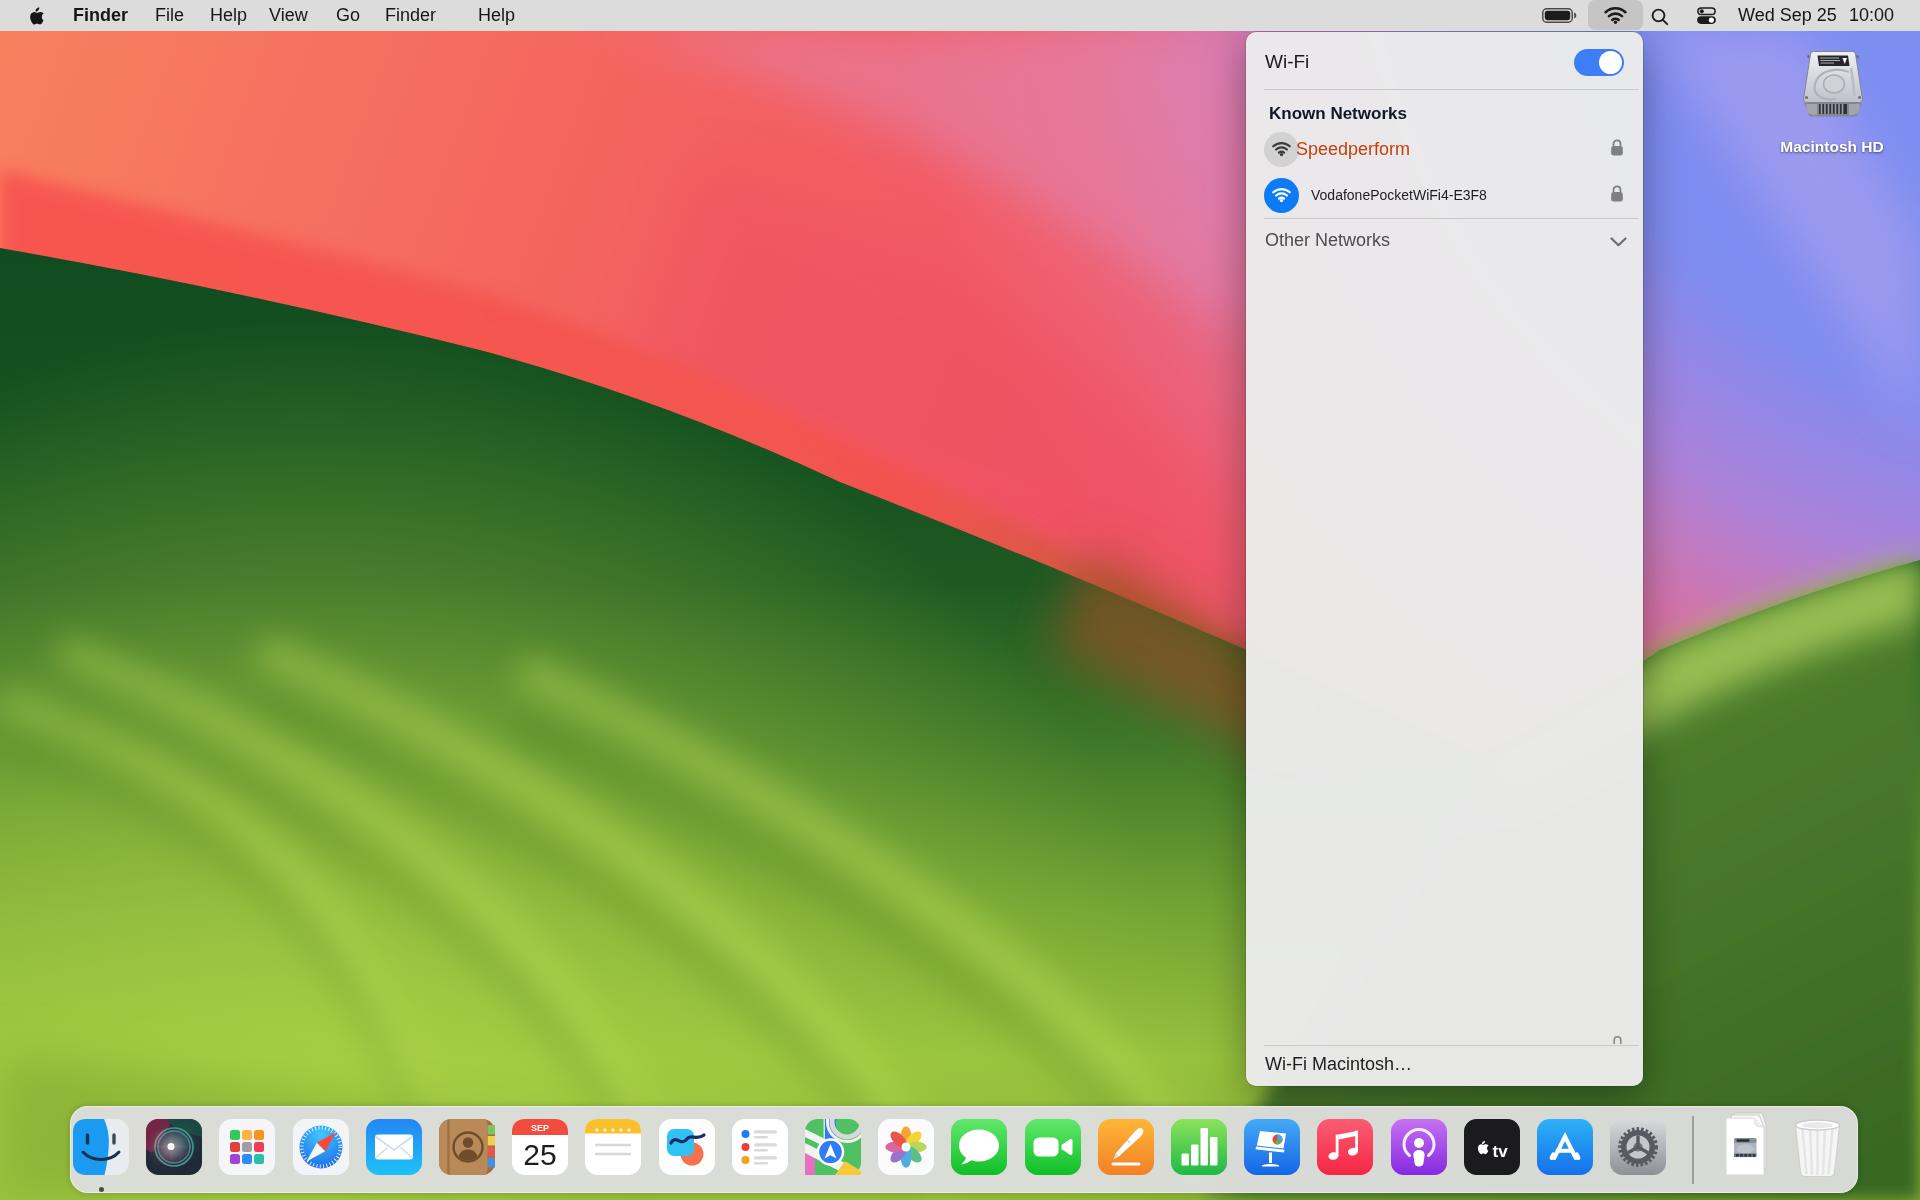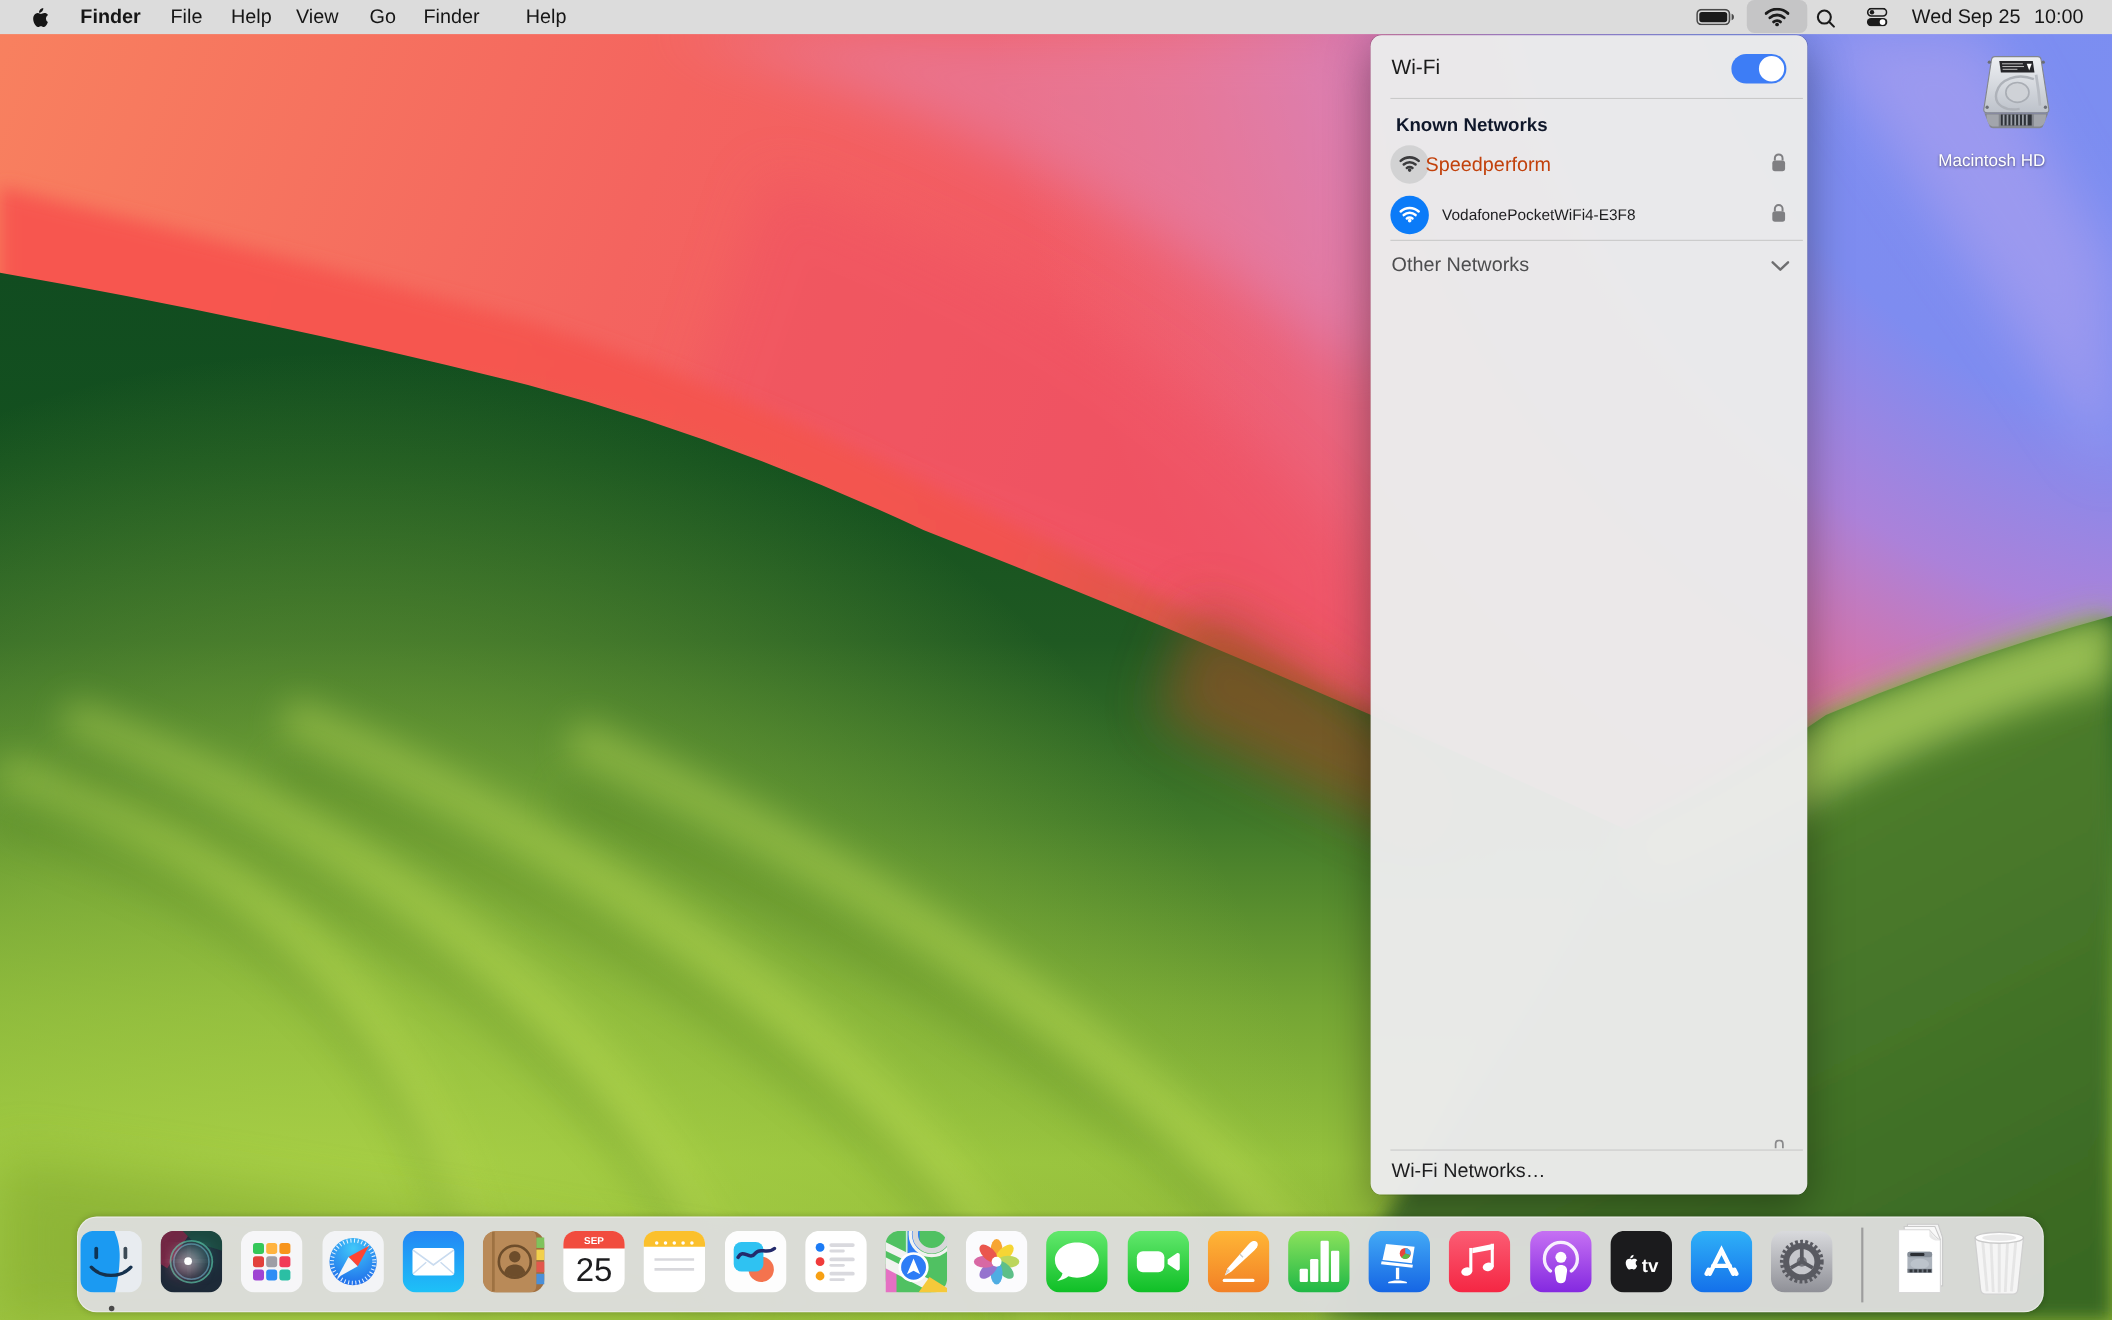--- a/index.html
+++ b/index.html
@@ -194,21 +194,21 @@
     <div class="sep" style="top:186px"></div>
     <span style="position:absolute;left:19px;top:198px;font-size:18px;font-weight:400;color:#4d4d4f;line-height:normal">Other Networks</span>
     <svg style="position:absolute;left:364px;top:205px" width="17" height="10" viewBox="0 0 17 10">
       <path d="M1.5,1.5 L8.5,8.2 L15.5,1.5" fill="none" stroke="#6e6e70" stroke-width="2.2" stroke-linecap="round" stroke-linejoin="round"></path>
     </svg>
 
     <svg style="position:absolute;left:366px;top:1004px" width="11" height="8" viewBox="0 0 11 8">
       <path d="M2.2,8 L2.2,3.9 C2.2,2.1 3.6,0.8 5.5,0.8 C7.4,0.8 8.8,2.1 8.8,3.9 L8.8,8" fill="none" stroke="#8a8a8c" stroke-width="1.6"></path>
     </svg>
     <div class="sep" style="top:1012.5px"></div>
-    <span style="position:absolute;left:19px;top:1022px;font-size:18px;color:#1d1d1f;line-height:normal">Wi-Fi Networks…</span>
+    <span style="position:absolute;left:19px;top:1022px;font-size:18px;color:#1d1d1f;line-height:normal">Wi-Fi Macintosh…</span>
   </div>
 
   <svg width="0" height="0" style="position:absolute">
     <defs>
       <linearGradient id="gBlue" x1="0" y1="0" x2="0" y2="1">
         <stop offset="0" stop-color="#2fb1f8"></stop>
           <stop offset="1" stop-color="#1470ea"></stop>
       </linearGradient>
       <linearGradient id="gMail" x1="0" y1="0" x2="0" y2="1">
         <stop offset="0" stop-color="#2386f5"></stop>
@@ -550,15 +550,15 @@
     <path d="M57,22 Q59.5,37 60.5,50" stroke="#b9bdc4" stroke-width="2.5" fill="none"></path>
     <path d="M55,26 C 40,20 24,26 21,38 C 18,50 30,55 42,53" fill="none" stroke="#aeb2b9" stroke-width="2.2"></path>
     <ellipse cx="40" cy="38" rx="10.5" ry="9" fill="#cfd2d7" stroke="#a9adb4" stroke-width="1.5"></ellipse>
     <g fill="#6b6e75">
       <circle cx="14.5" cy="10.5" r="1.5"></circle>
           <circle cx="63.5" cy="10.5" r="1.5"></circle>
       <circle cx="12.5" cy="51.5" r="1.5"></circle>
           <circle cx="65.5" cy="51.5" r="1.5"></circle>
     </g>
   </svg>
-  <div style="position:absolute;left:1762px;top:138px;width:140px;z-index:5;font-size:15.5px;font-weight:400;color:#ffffff;text-shadow:0 1px 2.5px rgba(0,0,0,0.55)">Macintosh HD</div>
+  <div style="position:absolute;left:1762px;top:138px;width:140px;text-align:center;z-index:5;font-size:15.5px;font-weight:700;color:#ffffff;text-shadow:0 1px 2.5px rgba(0,0,0,0.55)">Macintosh HD</div>
   </div>
 </div>
 
 </body></html>

